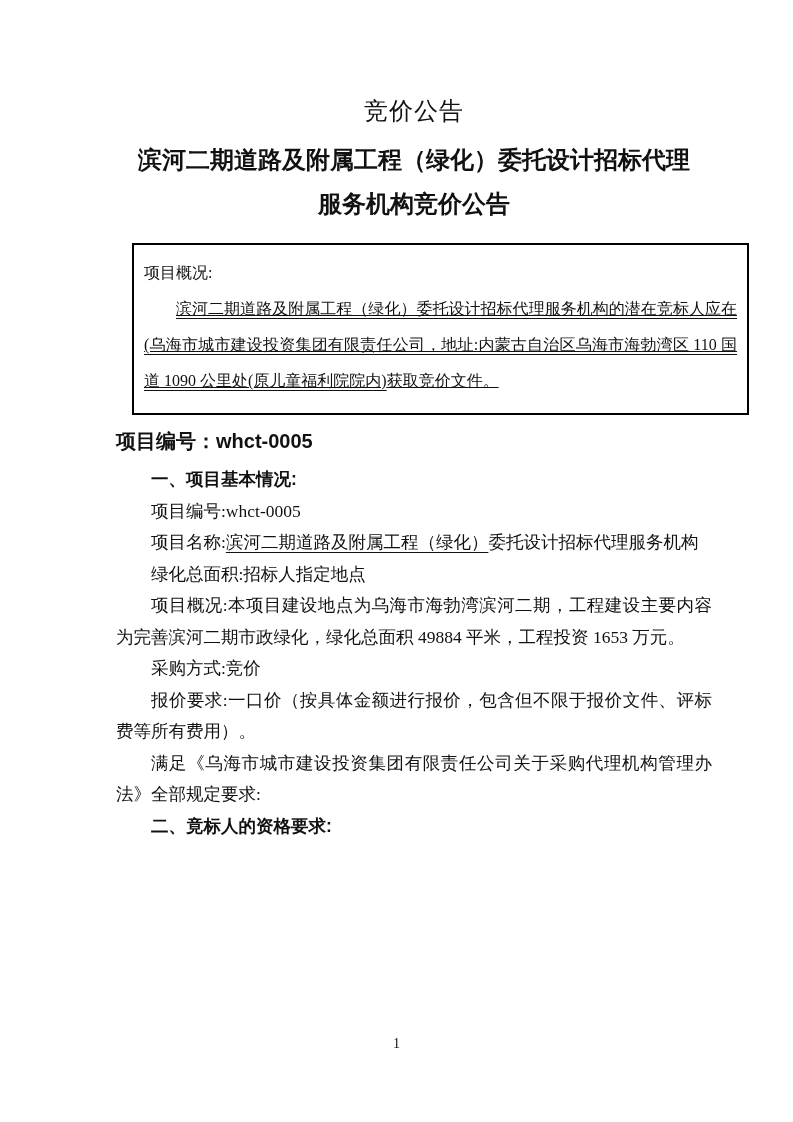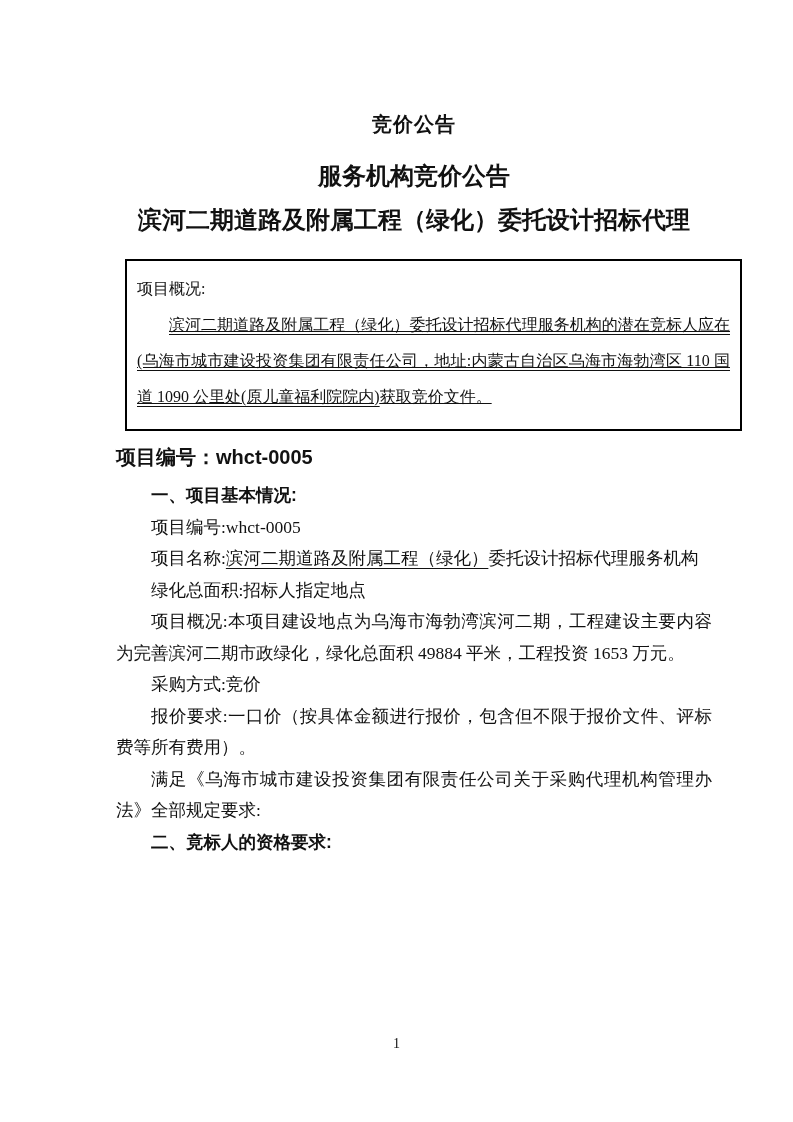--- a/index.html
+++ b/index.html
@@ -11,40 +11,40 @@
     background: #ffffff;
     color: #111111;
     font-family: "Liberation Serif", "DejaVu Serif", serif;
     overflow: hidden;
   }
   .content {
     margin-left: 116px;
     margin-right: 81px; 
   }
   .doc-title {
-    margin: 13px;
+    margin: 0;
     padding-top: 94px;
     text-align: center;
-    font-size: 20px;
+    font-size: 24px;
     line-height: 34px;
-    font-weight: bold;
+    font-weight: normal;
     font-family: "Liberation Sans", "DejaVu Sans", sans-serif;
     letter-spacing: 1px;
   }
   .doc-subtitle {
     margin-top: 10px;
     text-align: center;
     font-size: 24px;
     line-height: 44px;
     font-weight: bold;
     font-family: "Liberation Sans", "DejaVu Sans", sans-serif;
   }
   .overview-box {
     margin-top: 17px;
-    margin-left: 9px;
+    margin-left: 16px;
     width: 617px;
     height: 172px;
     border: 2px solid #000000;
     padding: 10px 10px 0 10px;
     overflow: hidden;
     font-size: 16px;
     line-height: 36px;
   }
   .overview-box .box-label { margin: 0; }
   .overview-box .box-para {
@@ -93,22 +93,22 @@
 </style>
 </head>
 <body>
 
 <div class="page">
   <div class="content">
 
     <h1 class="doc-title">竞价公告</h1>
 
     <div class="doc-subtitle">
+      <div>滨河二期道路及附属工程（绿化）委托设计招标代理</div>
       <div>服务机构竞价公告</div>
-      <div>滨河二期道路及附属工程（绿化）委托设计招标代理</div>
     </div>
 
     <div class="overview-box">
       <p class="box-label">项目概况:</p>
       <p class="box-para"><span class="u-span">滨河二期道路及附属工程（绿化）委托设计招标代理服务机构的潜在竞标人应在(乌海市城市建设投资集团有限责任公司，地址:内蒙古自治区乌海市海勃湾区 110 国道 1090 公里处(原儿童福利院院内)</span><span>获取竞价文件。</span></p>
     </div>
 
     <h2 class="proj-no-heading">项目编号：whct-0005</h2>
 
     <div class="body-text">

